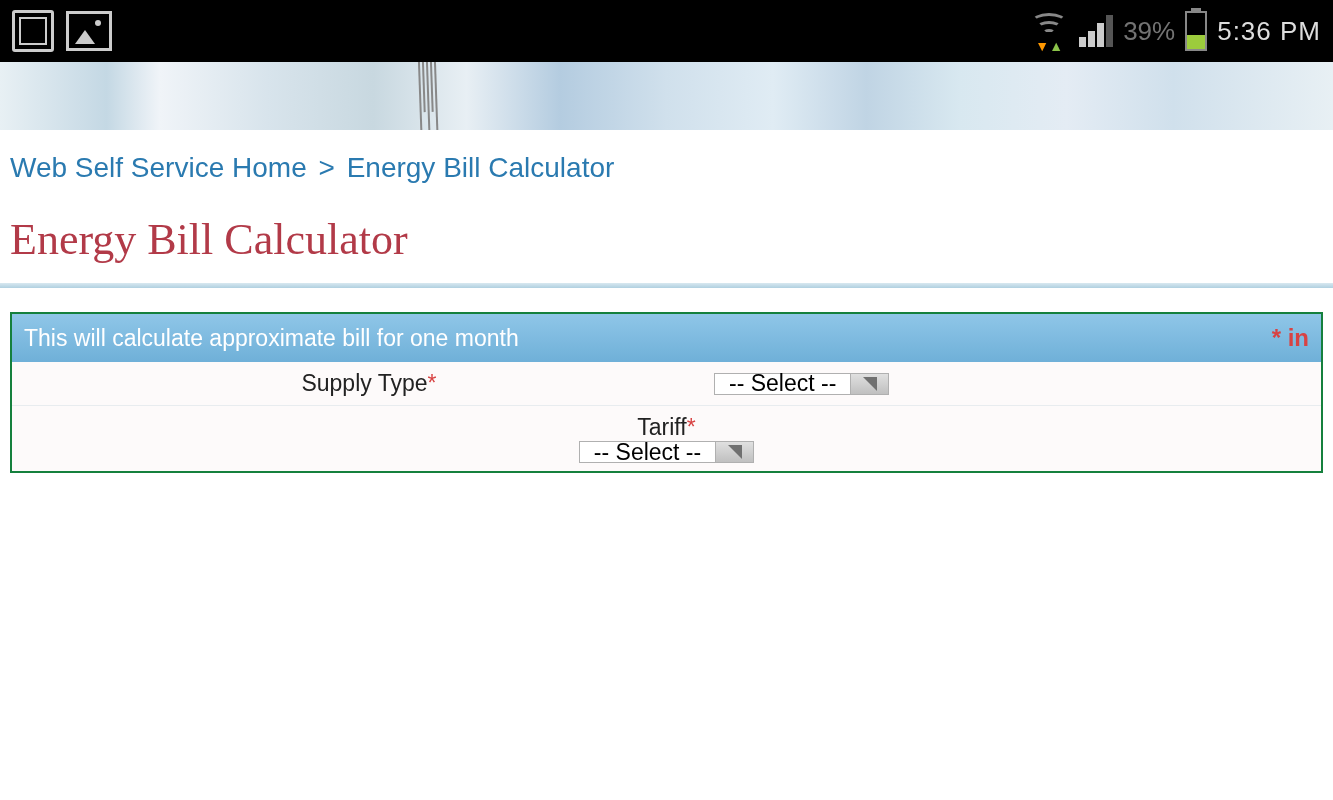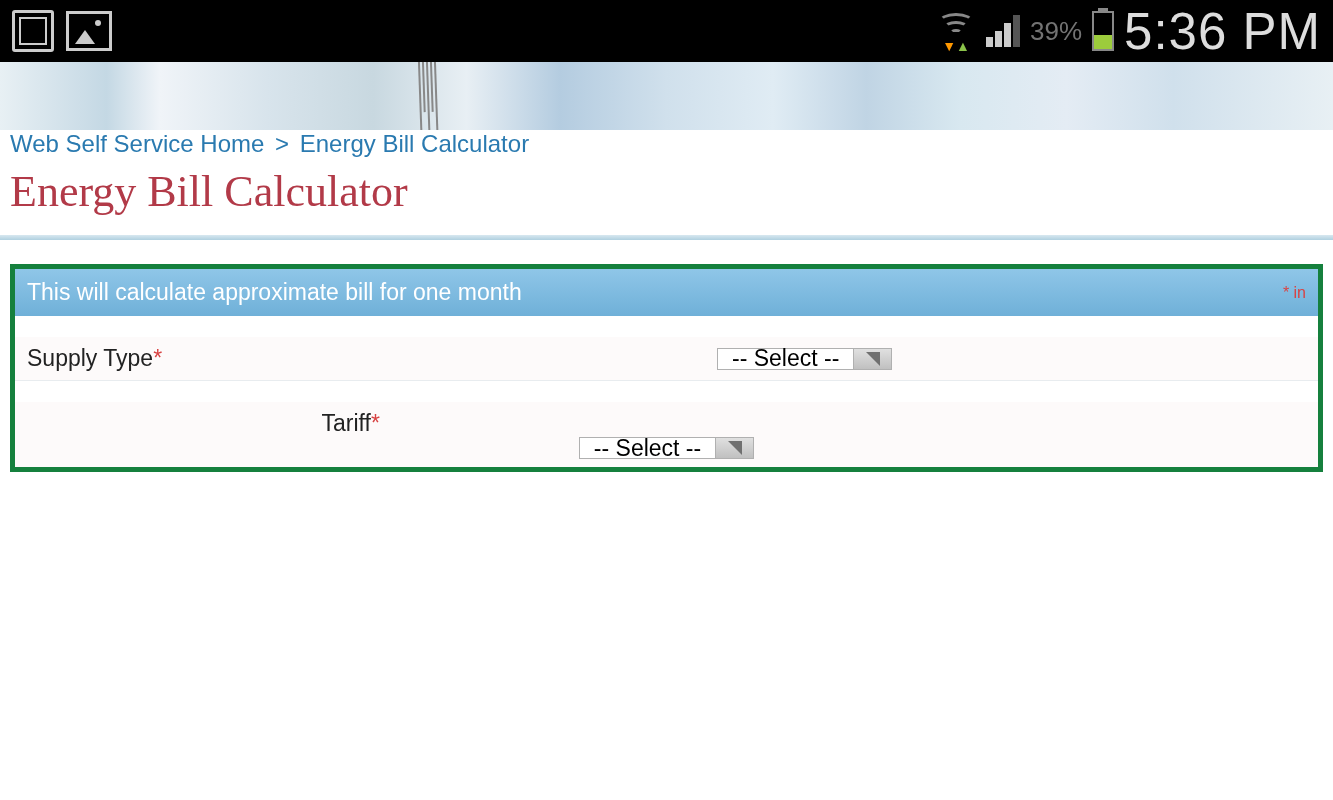--- a/index.html
+++ b/index.html
@@ -138,21 +138,21 @@
       width: 10px;
       height: 4px;
       background: #888;
     }
     .battery-fill {
       background: #9ccc3c;
       height: 39%;
       width: 100%;
     }
     .clock {
-      font-size: 51px;
+      font-size: 26px;
       color: #ddd;
       font-weight: 300;
       letter-spacing: 1px;
     }
     .banner {
       height: 68px;
       background: linear-gradient(90deg,
         #e8f0f4 0%, #c4d8e4 8%,
         #f0f4f8 12%, #d8e4ec 20%,
         #c8d8e0 28%, #e8eff4 35%,
@@ -170,22 +170,22 @@
       top: -10px;
       width: 2px;
       height: 80px;
       background: #888;
       box-shadow:
         -8px 0 0 #888, 8px 0 0 #888,
         -4px -20px 0 #888, 4px -20px 0 #888;
       transform: rotate(-2deg);
     }
     .breadcrumb {
-      padding: 0 10px;
-      font-size: 24px;
+      padding: 22px 10px;
+      font-size: 28px;
       color: #2a7ab0;
     }
     .breadcrumb a {
       color: #2a7ab0;
       text-decoration: none;
     }
     .breadcrumb-sep {
       color: #2a7ab0;
       margin: 0 4px;
     }
@@ -196,43 +196,44 @@
       padding: 8px 10px 18px;
       font-weight: normal;
     }
     .title-underline {
       height: 5px;
       background: linear-gradient(#d8e8f0, #b0d0e0);
       margin-bottom: 24px;
     }
     .form-panel {
       margin: 0 10px;
-      border: 5px solid #15803d;
+      border: 2px solid #15803d;
+      text-align: center;
     }
     .panel-header {
       background: linear-gradient(#8fc6e8, #6fb0d8);
       color: #fff;
       font-size: 23px;
       padding: 10px 12px;
       display: flex;
       justify-content: space-between;
       align-items: center;
     }
     .panel-header-right {
       color: #d84343;
-      font-size: 16px;
+      font-size: 24px;
+      font-weight: bold;
     }
     .form-row {
       display: flex;
       align-items: center;
       padding: 8px 12px;
       border-bottom: 1px solid #e8ecef;
       background: #fdfafa;
       font-size: 23px;
-      margin-top: 21px;
     }
     .form-row:last-child { border-bottom: none; flex-direction: column; }
     .form-label {
       width: 690px;
       color: #222;
     }
     .required-star { color: #d84343; }
     .select-dropdown {
       display: flex;
       align-items: stretch;

